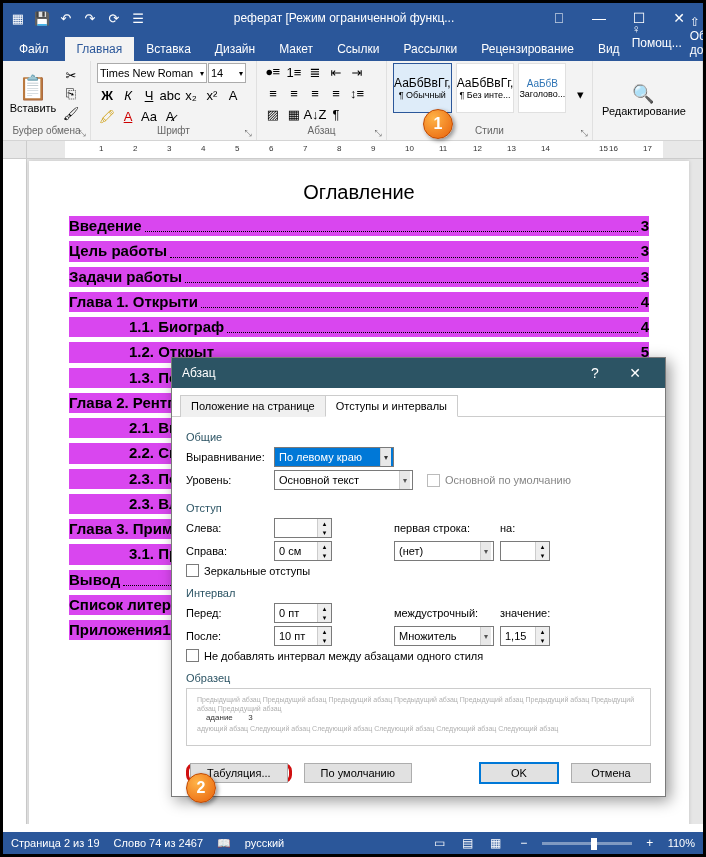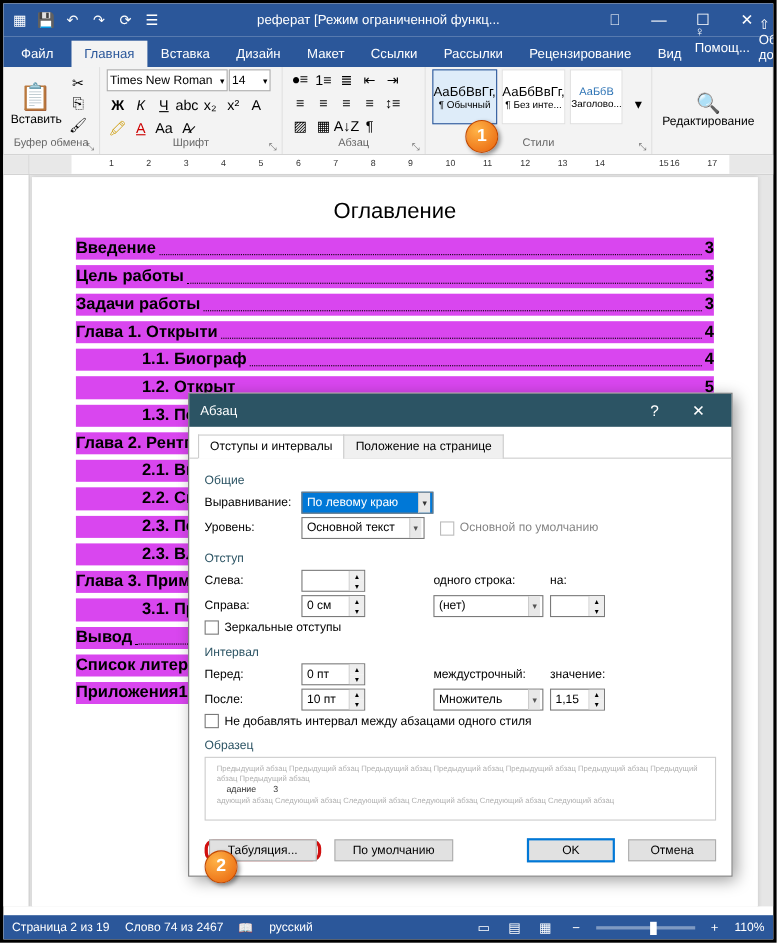--- a/index.html
+++ b/index.html
@@ -367,56 +367,56 @@
 
   <div class="dialog">
     <div class="dlg-title">
       <span>Абзац</span>
       <div class="dlg-title-btns">
         <div class="dlg-tbtn">?</div>
         <div class="dlg-tbtn">✕</div>
       </div>
     </div>
     <div class="dlg-tabs">
+      <div class="dlg-tab">Положение на странице</div>
       <div class="dlg-tab active">Отступы и интервалы</div>
-      <div class="dlg-tab">Положение на странице</div>
     </div>
     <div class="dlg-body">
       <div class="dlg-section-title">Общие</div>
       <div class="frow">
         <span class="flabel">Выравнивание:</span>
         <div class="fsel hl" style="width:120px">
             <span>По левому краю</span>
             <span class="dd">▾</span>
           </div>
       </div>
       <div class="frow">
         <span class="flabel">Уровень:</span>
-        <div class="fsel" style="width:112px">
+        <div class="fsel" style="width:139px">
             <span>Основной текст</span>
             <span class="dd">▾</span>
           </div>
         <div class="chk" style="margin-left:8px; opacity:.5;">
           <div class="chk-box"></div>
           <span>Основной по умолчанию</span>
         </div>
       </div>
 
       <div class="dlg-section-title" style="margin-top:12px">Отступ</div>
       <div class="frow">
         <span class="flabel">Слева:</span>
         <div class="spinner">
             <span></span>
             <div class="arrows">
               <span>▴</span>
               <span>▾</span>
             </div>
           </div>
         <span style="width:50px"></span>
-        <span style="width:100px">одного строка:</span>
+        <span style="width:100px">первая строка:</span>
         <span style="width:50px">на:</span>
       </div>
       <div class="frow">
         <span class="flabel">Справа:</span>
         <div class="spinner">
             <span>0 см</span>
             <div class="arrows">
               <span>▴</span>
               <span>▾</span>
             </div>

